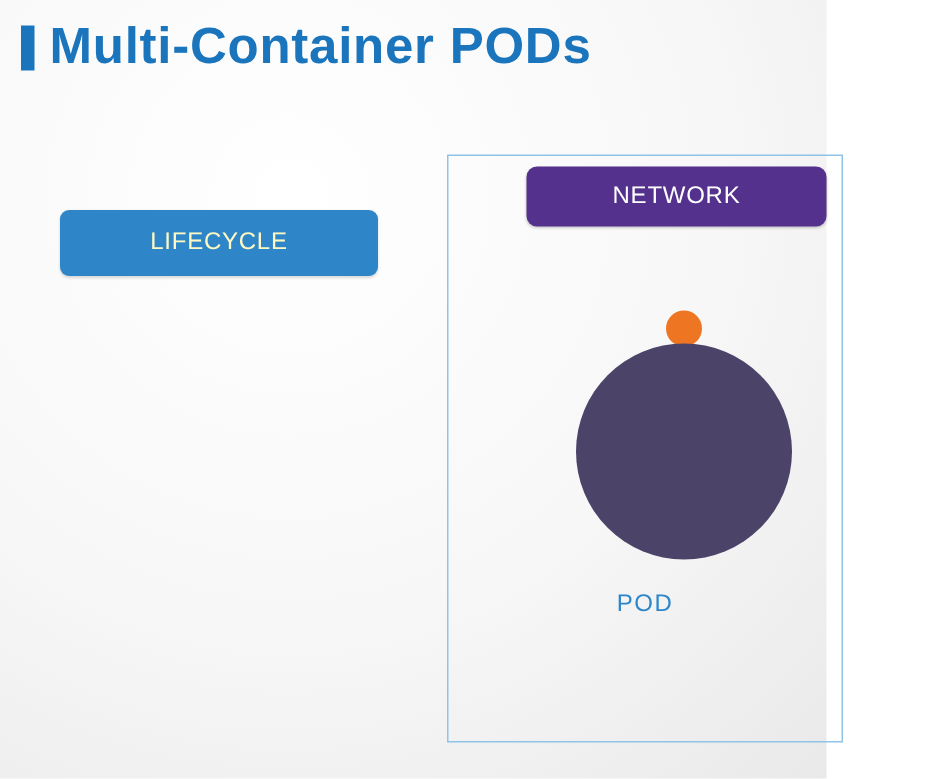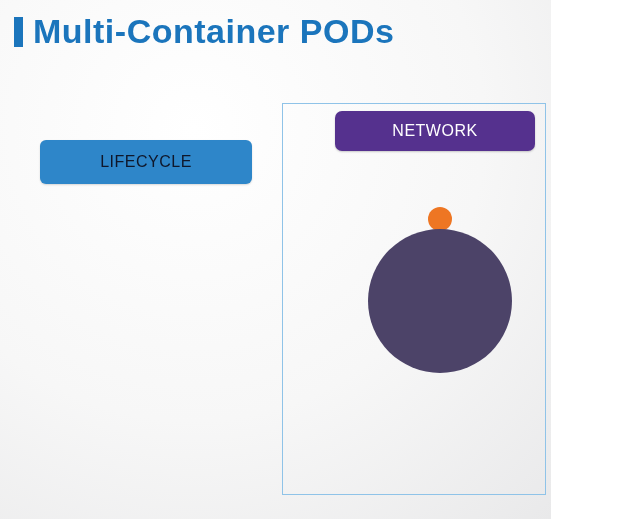--- a/index.html
+++ b/index.html
@@ -44,33 +44,33 @@
 
   
   .lifecycle-badge {
     position: absolute;
     left: 40px;
     top: 140px;
     width: 212px;
     height: 44px;
     background: #2e86c9;
     border-radius: 6px;
-    color: #0f172a;
+    color: #fef9c3;
     font-size: 16px;
     letter-spacing: 0.5px;
     display: flex;
     align-items: center;
     justify-content: center;
     box-shadow: 0 1px 2px rgba(0,0,0,0.15);
   }
 
   
   .pod-box {
     position: absolute;
-    left: 282px;
+    left: 298px;
     top: 103px;
     width: 262px;
     height: 390px;
     border: 1px solid #8fc3e8;
     background: transparent;
   }
 
   .network-badge,
   .storage-badge {
     position: absolute;
@@ -138,17 +138,18 @@
   <div class="lifecycle-badge">LIFECYCLE</div>
 
   <div class="pod-box">
 
     <div class="network-badge">NETWORK</div>
 
     <div class="sidecar-dot"></div>
 
     <div class="pod-circle"></div>
 
+    <div class="pod-label">POD</div>
 
 
   </div>
 
 </div>
 
 </body></html>

